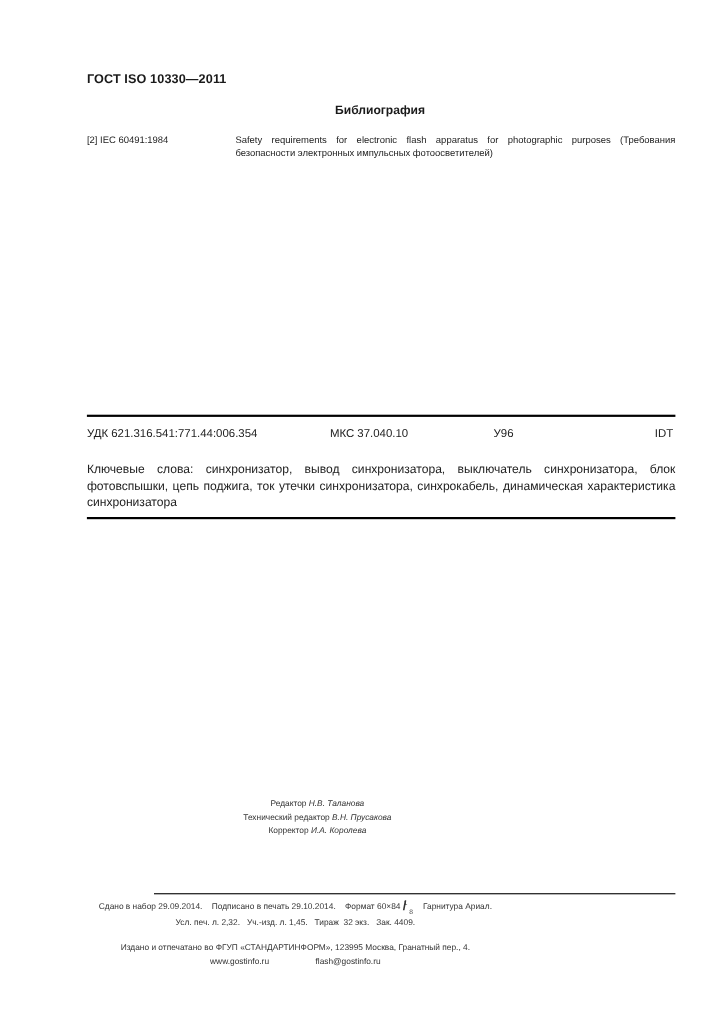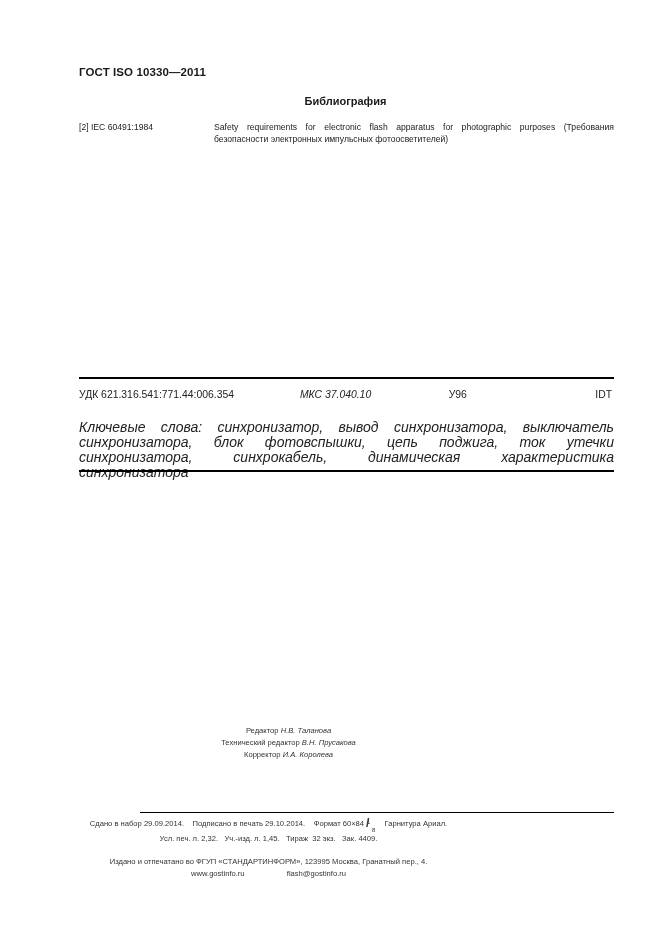--- a/index.html
+++ b/index.html
@@ -8,24 +8,24 @@
   .abs { position: absolute; }
   .header-title { left: 79px; top: 66px; font-size: 11.5px; font-weight: bold; letter-spacing: 0.1px; }
   .section-title { left: 0; width: 661px; top: 95px; text-align: center; font-size: 11px; font-weight: bold; padding-left: 30px; box-sizing: border-box; }
   .bib { left: 79px; width: 535px; font-size: 8.6px; line-height: 12px; color: #222; }
   .bib-row { display: flex; margin-bottom: 4px; }
   .bib-ref { width: 135px; flex: none; }
   .bib-text { flex: 1; text-align: justify; }
   .rule { background: #000; height: 1.5px; }
   .class-row { left: 79px; width: 533px; top: 389px; display: flex; justify-content: space-between; font-size: 10.4px; color: #222; }
   .class-row span:nth-child(1) { width: 230px; }
-  .class-row span:nth-child(2) { width: 130px; font-style: italic; }
+  .class-row span:nth-child(2) { width: 130px; }
   .class-row span:nth-child(3) { width: 130px; padding-left: 24px; }
   .class-row span:nth-child(4) { text-align: right; width: 40px; }
-  .keywords { left: 79px; width: 535px; top: 420px; font-size: 14px; line-height: 15px; text-align: justify; color: #222; font-style: italic; }
+  .keywords { left: 79px; width: 535px; top: 420px; font-size: 11px; line-height: 15px; text-align: justify; color: #222; }
   .credits { left: 0; width: 577px; text-align: center; font-size: 7.6px; line-height: 12px; color: #333; }
   .credits .role { font-style: normal; }
   .credits .person { font-style: italic; }
   .imprint { left: 0; width: 537px; text-align: center; font-size: 7.6px; line-height: 14px; color: #333; white-space: pre; margin-top: 38px; }
   .frac { display: inline-block; position: relative; width: 12px; height: 10px; vertical-align: middle; }
   .frac .n { position: absolute; left: 3px; top: -4px; font-size: 6px; }
   .frac .d { position: absolute; left: 8px; top: 4px; font-size: 6px; }
   .frac .slash { position: absolute; left: 2px; top: -3px; font-size: 12px; font-weight: bold; }
 </style>
 </head>

